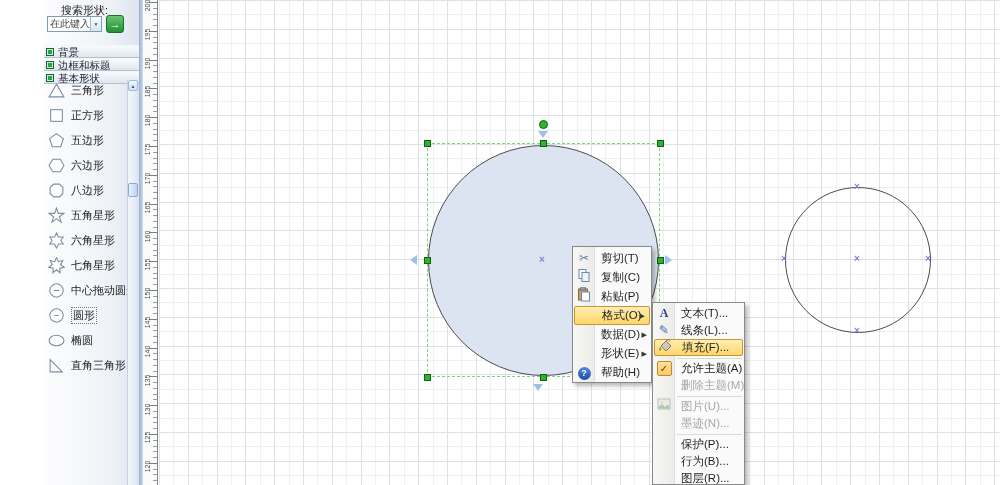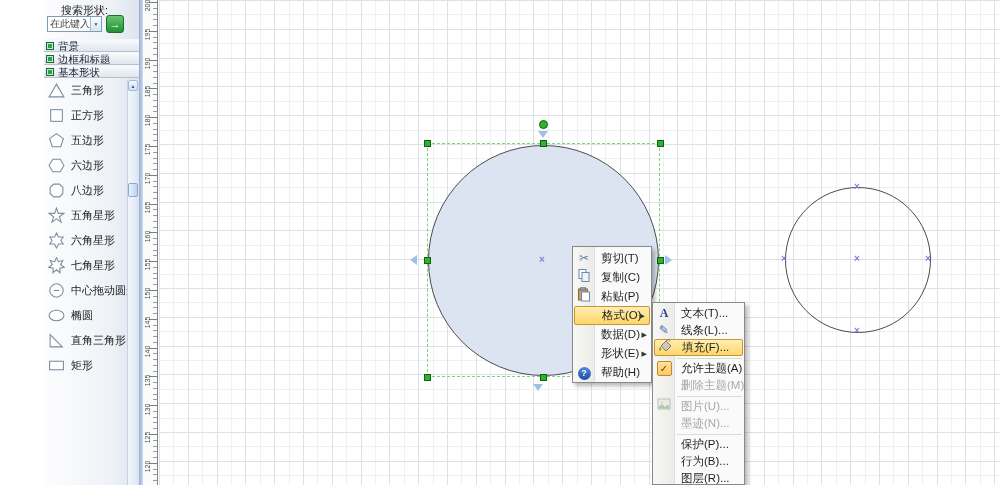--- a/index.html
+++ b/index.html
@@ -14,21 +14,21 @@
   .search-box { position:absolute; left:3px; top:16px; width:55px; height:16px; background:#fff;
     border:1px solid #7f9db9; }
   .search-input { position:absolute; left:1px; top:1px; width:42px; height:12px; border:none; outline:none;
     font-size:10px; color:#444; font-family:inherit; background:transparent; padding:0 1px; }
   .search-drop { position:absolute; right:0; top:0; width:11px; height:14px;
     background:linear-gradient(#fdfefe,#d8e4f2); border-left:1px solid #9db7d3; font-size:5px; color:#33527a;
     text-align:center; line-height:14px; cursor:default; }
   .search-go { position:absolute; left:62px; top:15px; width:18px; height:18px; border:1px solid #1b6f27;
     border-radius:3px; background:linear-gradient(#6cc46f,#1f9033); color:#fff; font-size:11px; font-weight:bold;
     text-align:center; line-height:16px; }
-  .cats { position:absolute; left:0; top:39px; width:95px; }
+  .cats { position:absolute; left:0; top:45px; width:95px; }
   .cat { position:relative; height:13px; line-height:13px; font-size:10.5px; color:#1c2430; padding-left:14px;
     background:linear-gradient(#f9fbfd,#dfe6ee); border-bottom:1px solid #b7c0cd; border-top:1px solid #f4f7fa;
     white-space:nowrap; overflow:hidden; }
   .cat-icon { position:absolute; left:2px; top:2px; width:8px; height:8px; background:#2ea04a;
     border:1px solid #156b2b; box-shadow:inset 0 0 0 1px rgba(255,255,255,.75); }
   .shape-list { position:absolute; left:0; top:78px; width:83px; height:298px; overflow:hidden; }
   .shape-item { position:relative; height:25px; display:flex; align-items:center; padding-left:4px; }
   .shape-item .sicon { width:17px; height:17px; flex:0 0 17px; margin-right:6px; }
   .shape-item .slabel { font-size:11px; color:#1a1a1a; white-space:nowrap; }
   .shape-item .slabel.sel { border:1px dotted #6b7686; background:#f4f8fd; padding:0 1px; }
@@ -208,20 +208,29 @@
             <svg width="17" height="17" viewBox="0 0 16 16">
               <circle cx="8" cy="8" r="6.3"></circle>
               <line x1="5.5" y1="8" x2="10.5" y2="8"></line>
             </svg>
           </span>
         <span class="slabel">中心拖动圆形</span>
       </div>
       <div class="shape-item">
         <span class="sicon">
             <svg width="17" height="17" viewBox="0 0 16 16">
+              <circle cx="8" cy="8" r="6.3"></circle>
+              <line x1="6" y1="8" x2="10" y2="8"></line>
+            </svg>
+          </span>
+        <span class="slabel sel">圆形</span>
+      </div>
+      <div class="shape-item">
+        <span class="sicon">
+            <svg width="17" height="17" viewBox="0 0 16 16">
               <ellipse cx="8" cy="8" rx="7" ry="5"></ellipse>
             </svg>
           </span>
         <span class="slabel">椭圆</span>
       </div>
       <div class="shape-item">
         <span class="sicon">
             <svg width="17" height="17" viewBox="0 0 16 16">
               <polygon points="2,2.5 2,14 13.5,14"></polygon>
             </svg>

